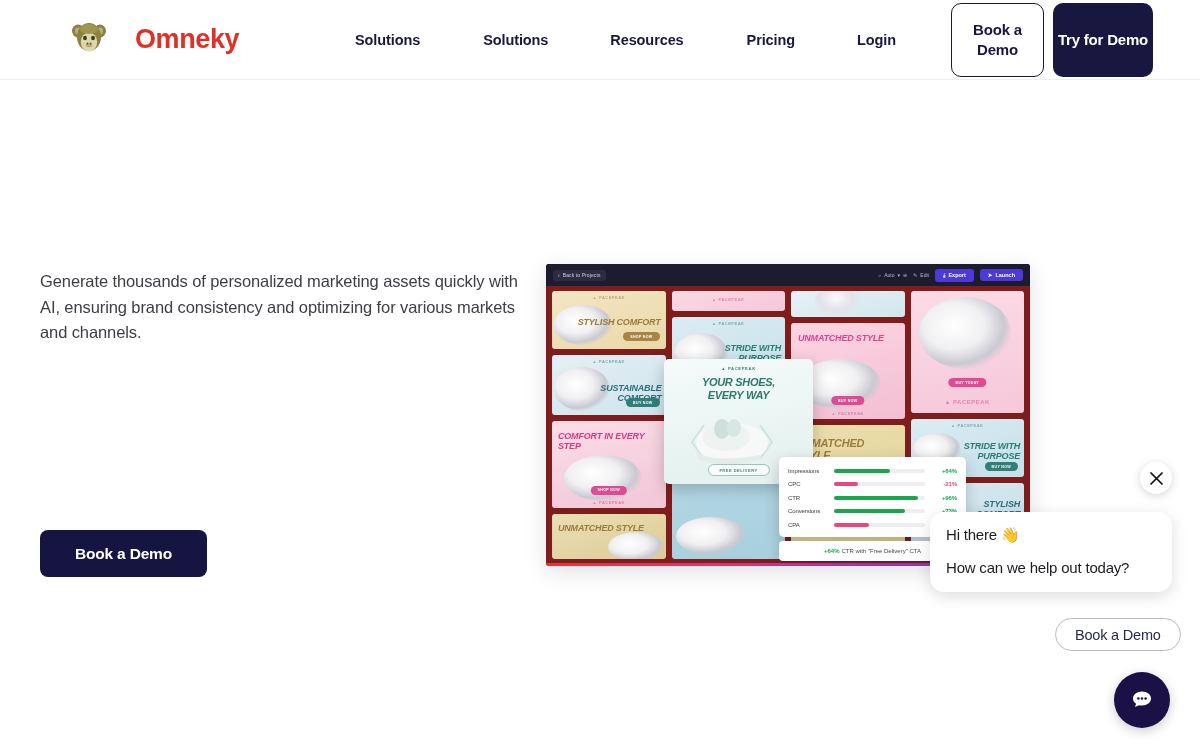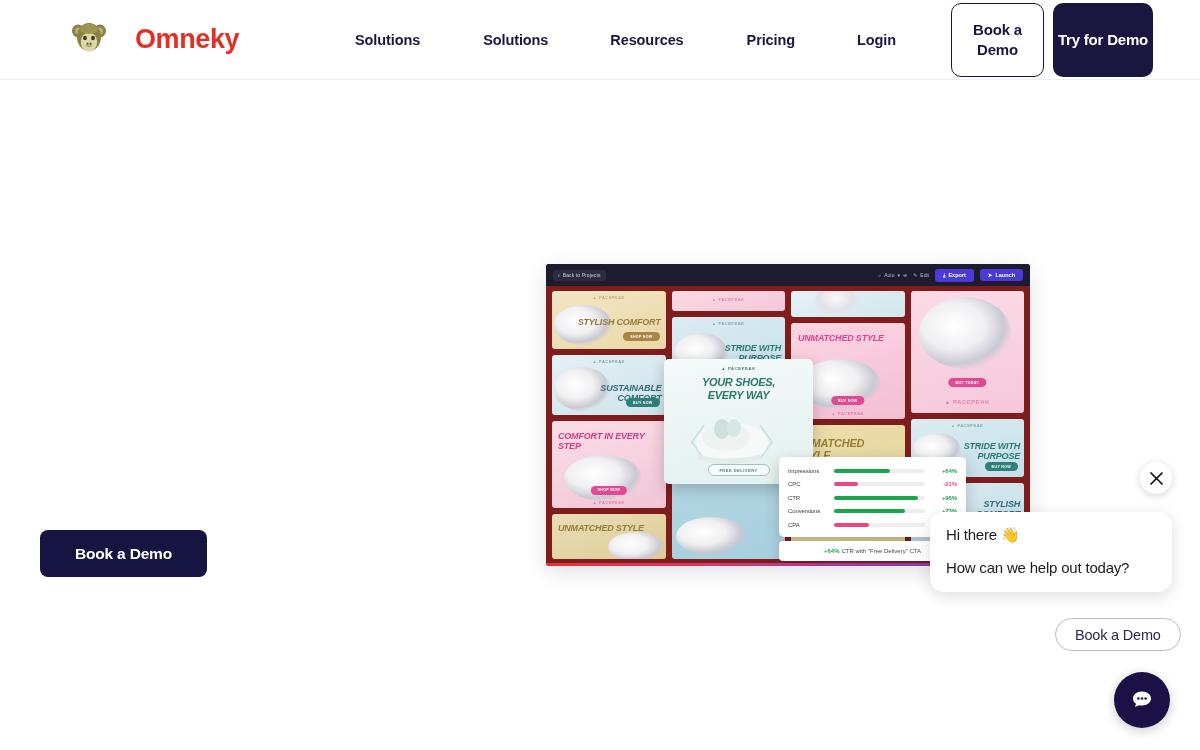--- a/index.html
+++ b/index.html
@@ -239,20 +239,21 @@
       </div>
     </div>
 
     <div class="hdr-btns">
       <div class="btn-outline">Book a Demo</div>
       <div class="btn-solid">Try for Demo</div>
     </div>
   </div>
 
   <div class="hero-copy">
+    <p class="subcopy">Generate thousands of personalized marketing assets quickly with AI, ensuring brand consistency and optimizing for various markets and channels.</p>
   </div>
 
   <div class="cta-demo">Book a Demo</div>
 
   <div class="shot">
 
     <div class="shot-bar">
       <div class="chip">
         <span>‹</span>
         <span>Back to Projects</span>

